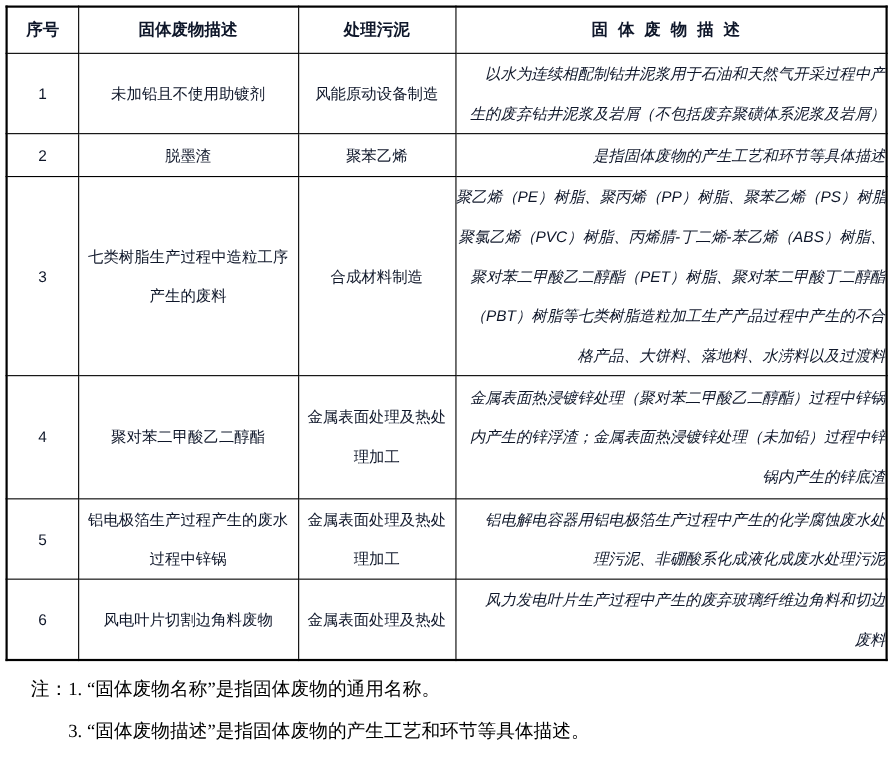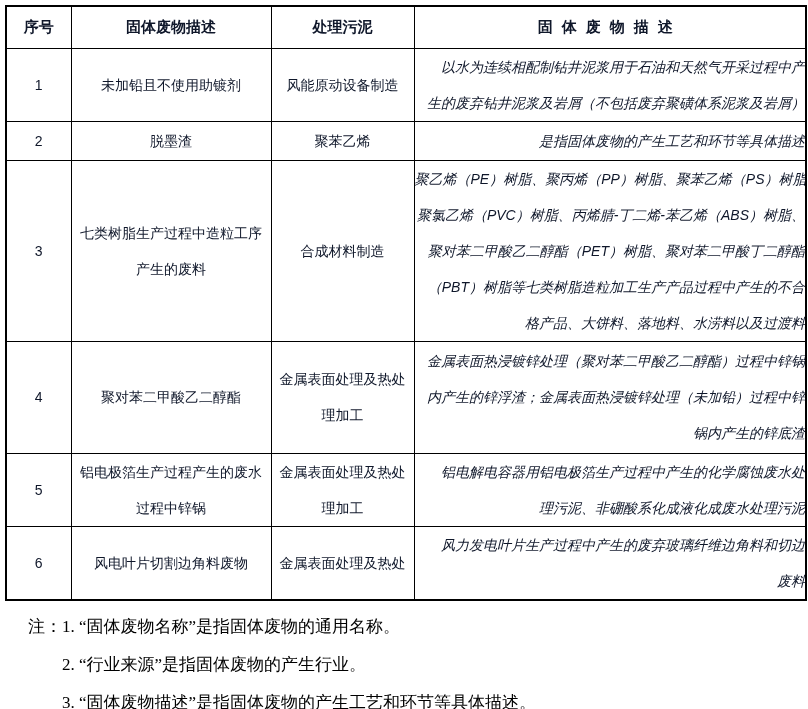--- a/index.html
+++ b/index.html
@@ -147,17 +147,16 @@
         <td class="cell-name">风电叶片切割边角料废物</td>
         <td class="cell-source">金属表面处理及热处</td>
         <td class="cell-desc">风力发电叶片生产过程中产生的废弃玻璃纤维边角料和切边
 废料</td>
       </tr>
     </tbody>
   </table>
 
   <div class="notes">
     <div class="note-line"><span>注：</span><span>1. “固体废物名称”是指固体废物的通用名称。</span></div>
-    <div class="note-line note-indent"><span>2. “行业来源”是指固体废物的产生行业。</span></div>
     <div class="note-line note-indent"><span>3. “固体废物描述”是指固体废物的产生工艺和环节等具体描述。</span></div>
   </div>
 
 </div>
 
 </body></html>

